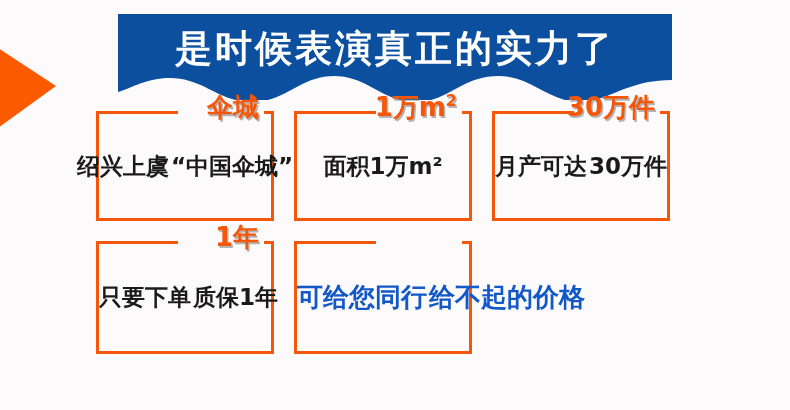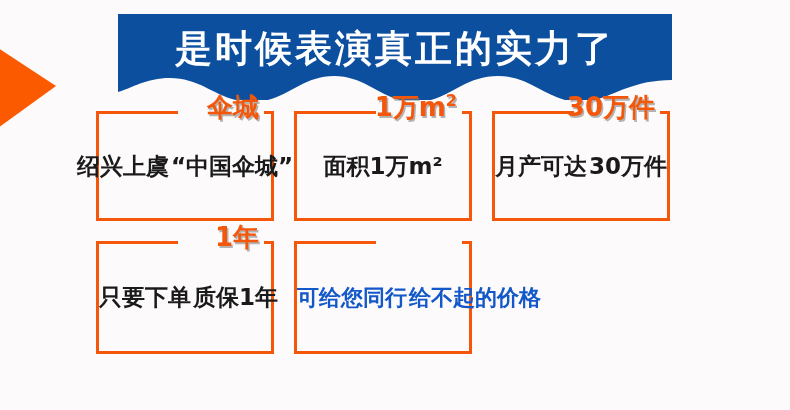--- a/index.html
+++ b/index.html
@@ -128,21 +128,21 @@
     gap: 2px;
   }
   .card-line {
     font-size: 23px;
     font-weight: bold;
     color: #1a1a1a;
     line-height: 29px;
     white-space: nowrap;
   }
   .card.accent-blue .card-line { color: #1258c8; }
-  .card.accent-blue .card-line { font-size: 22px; }
+  .card.accent-blue .card-line { font-size: 26px; }
 
   
   .row2 .card-body { justify-content: space-between; }
 </style>
 </head>
 <body>
 
 <div id="poster">
 
   <div class="deco" id="deco-tl">

